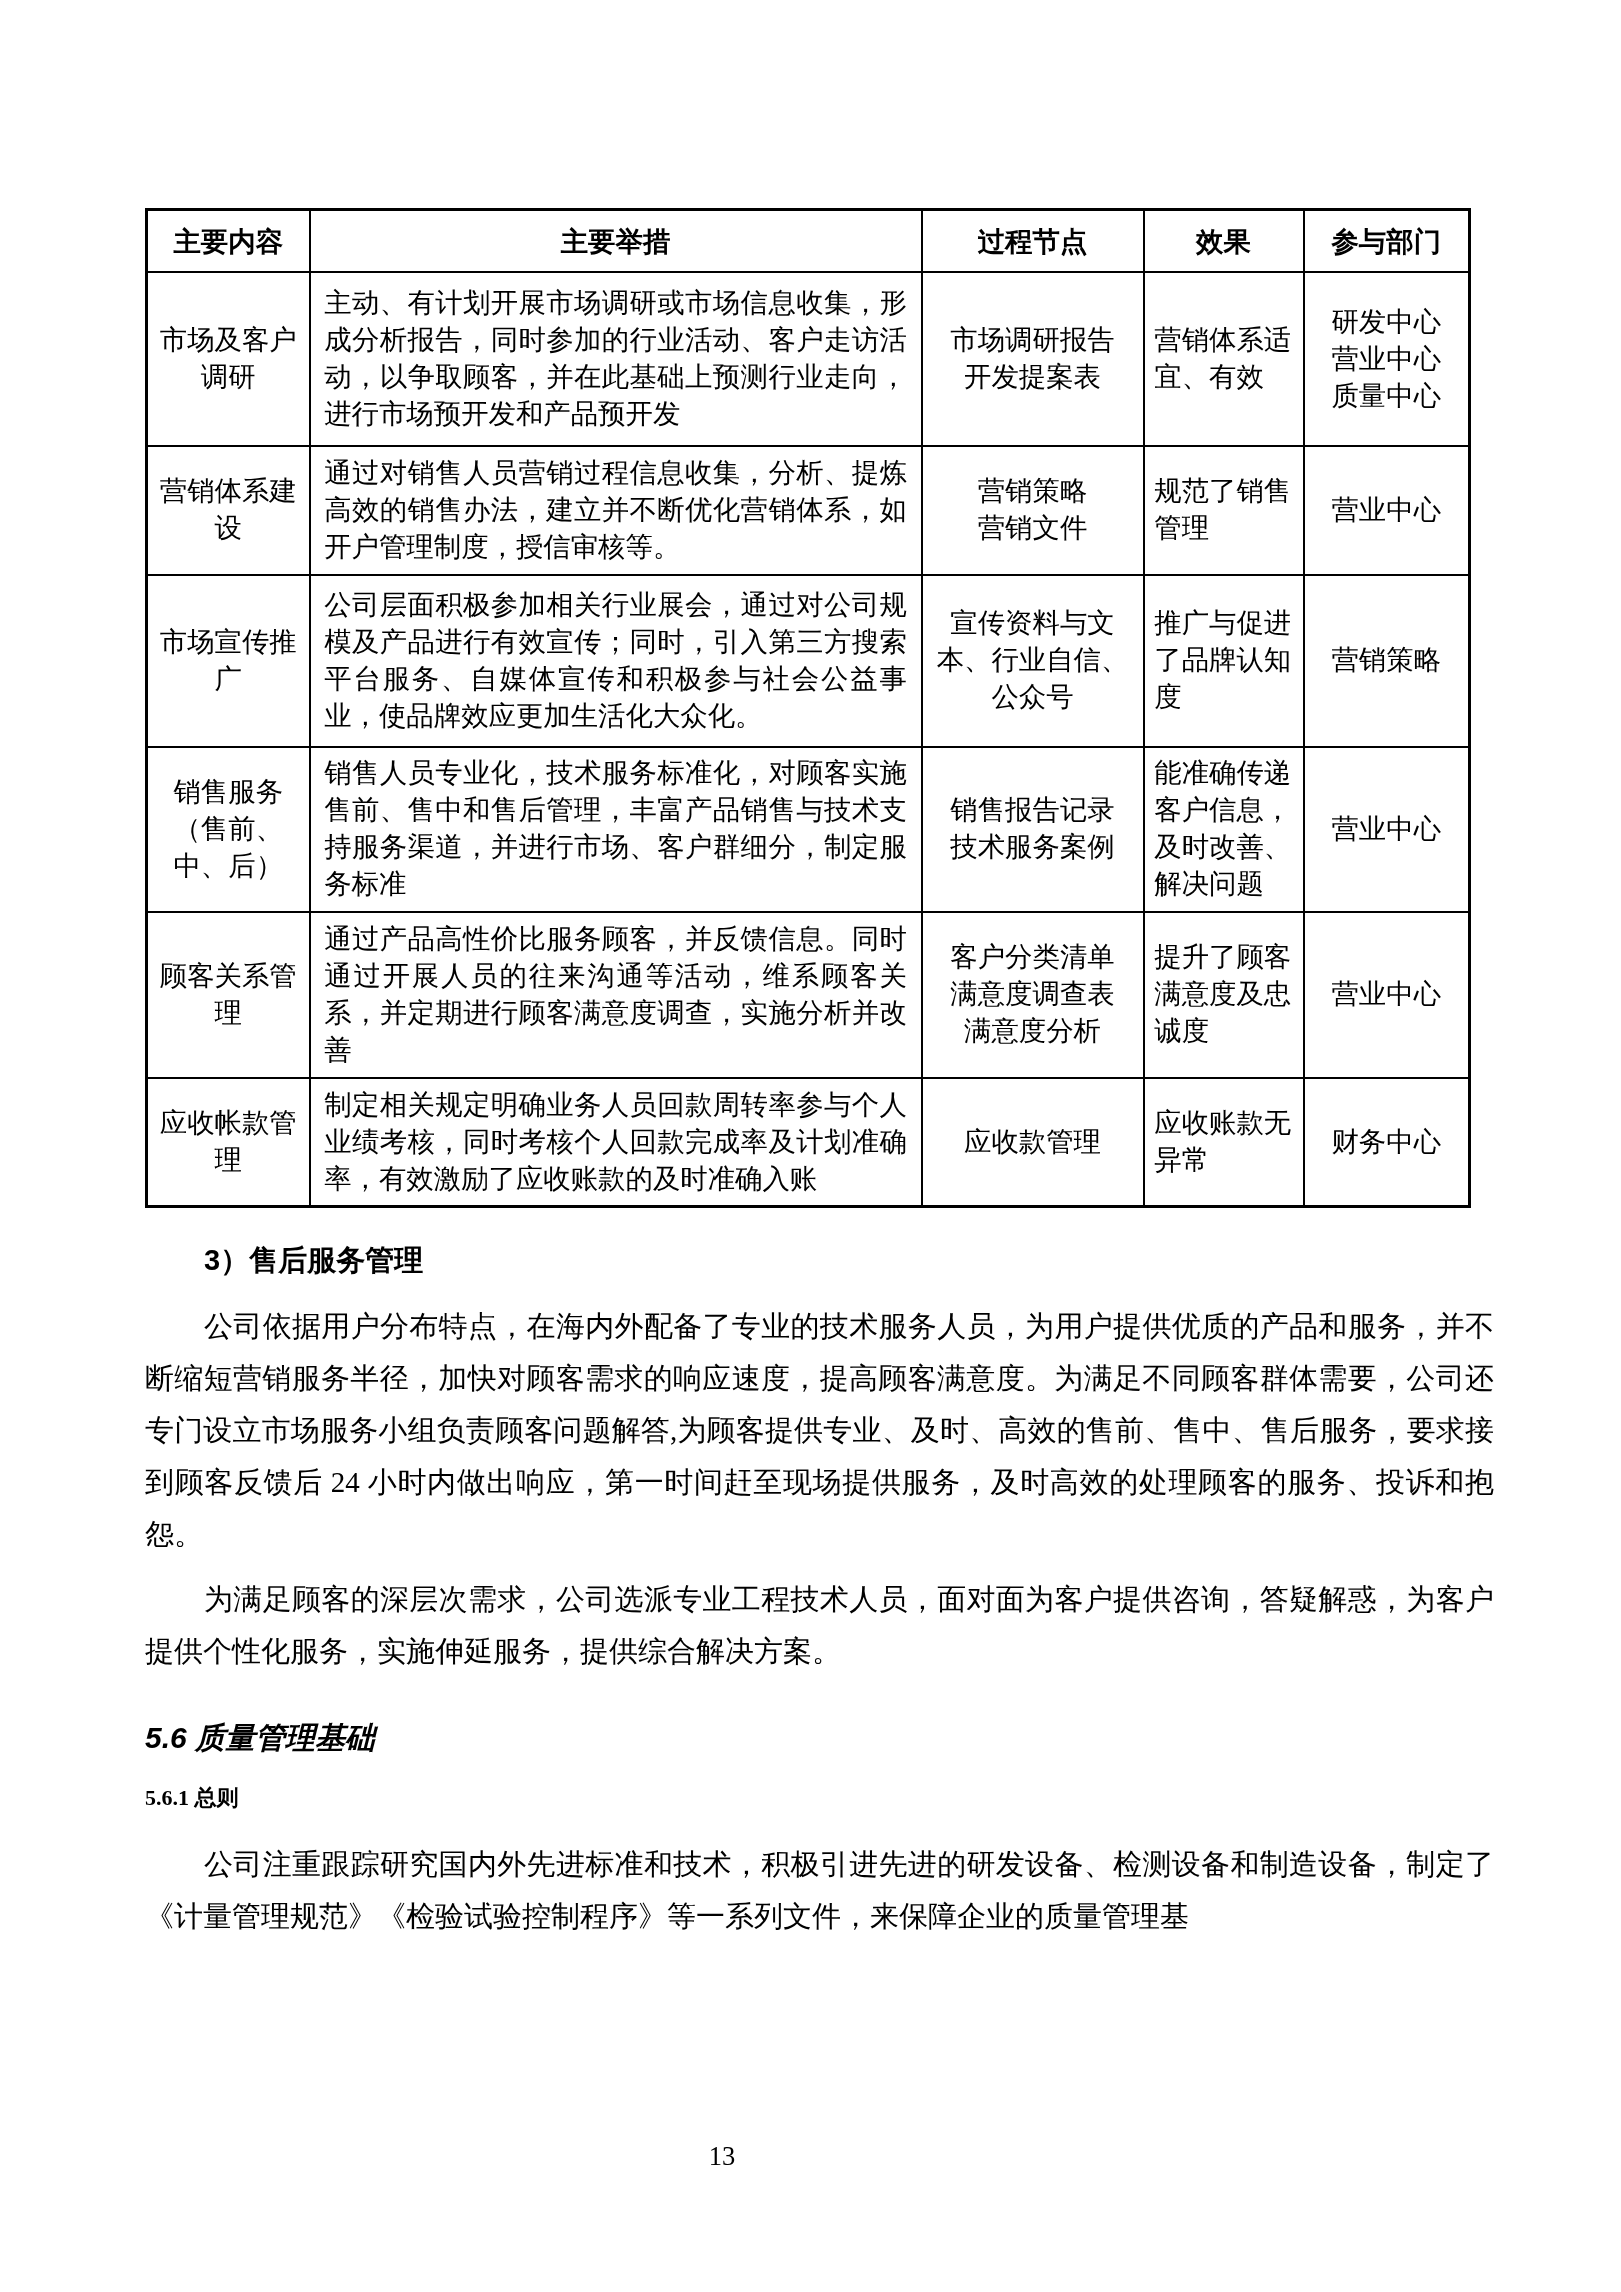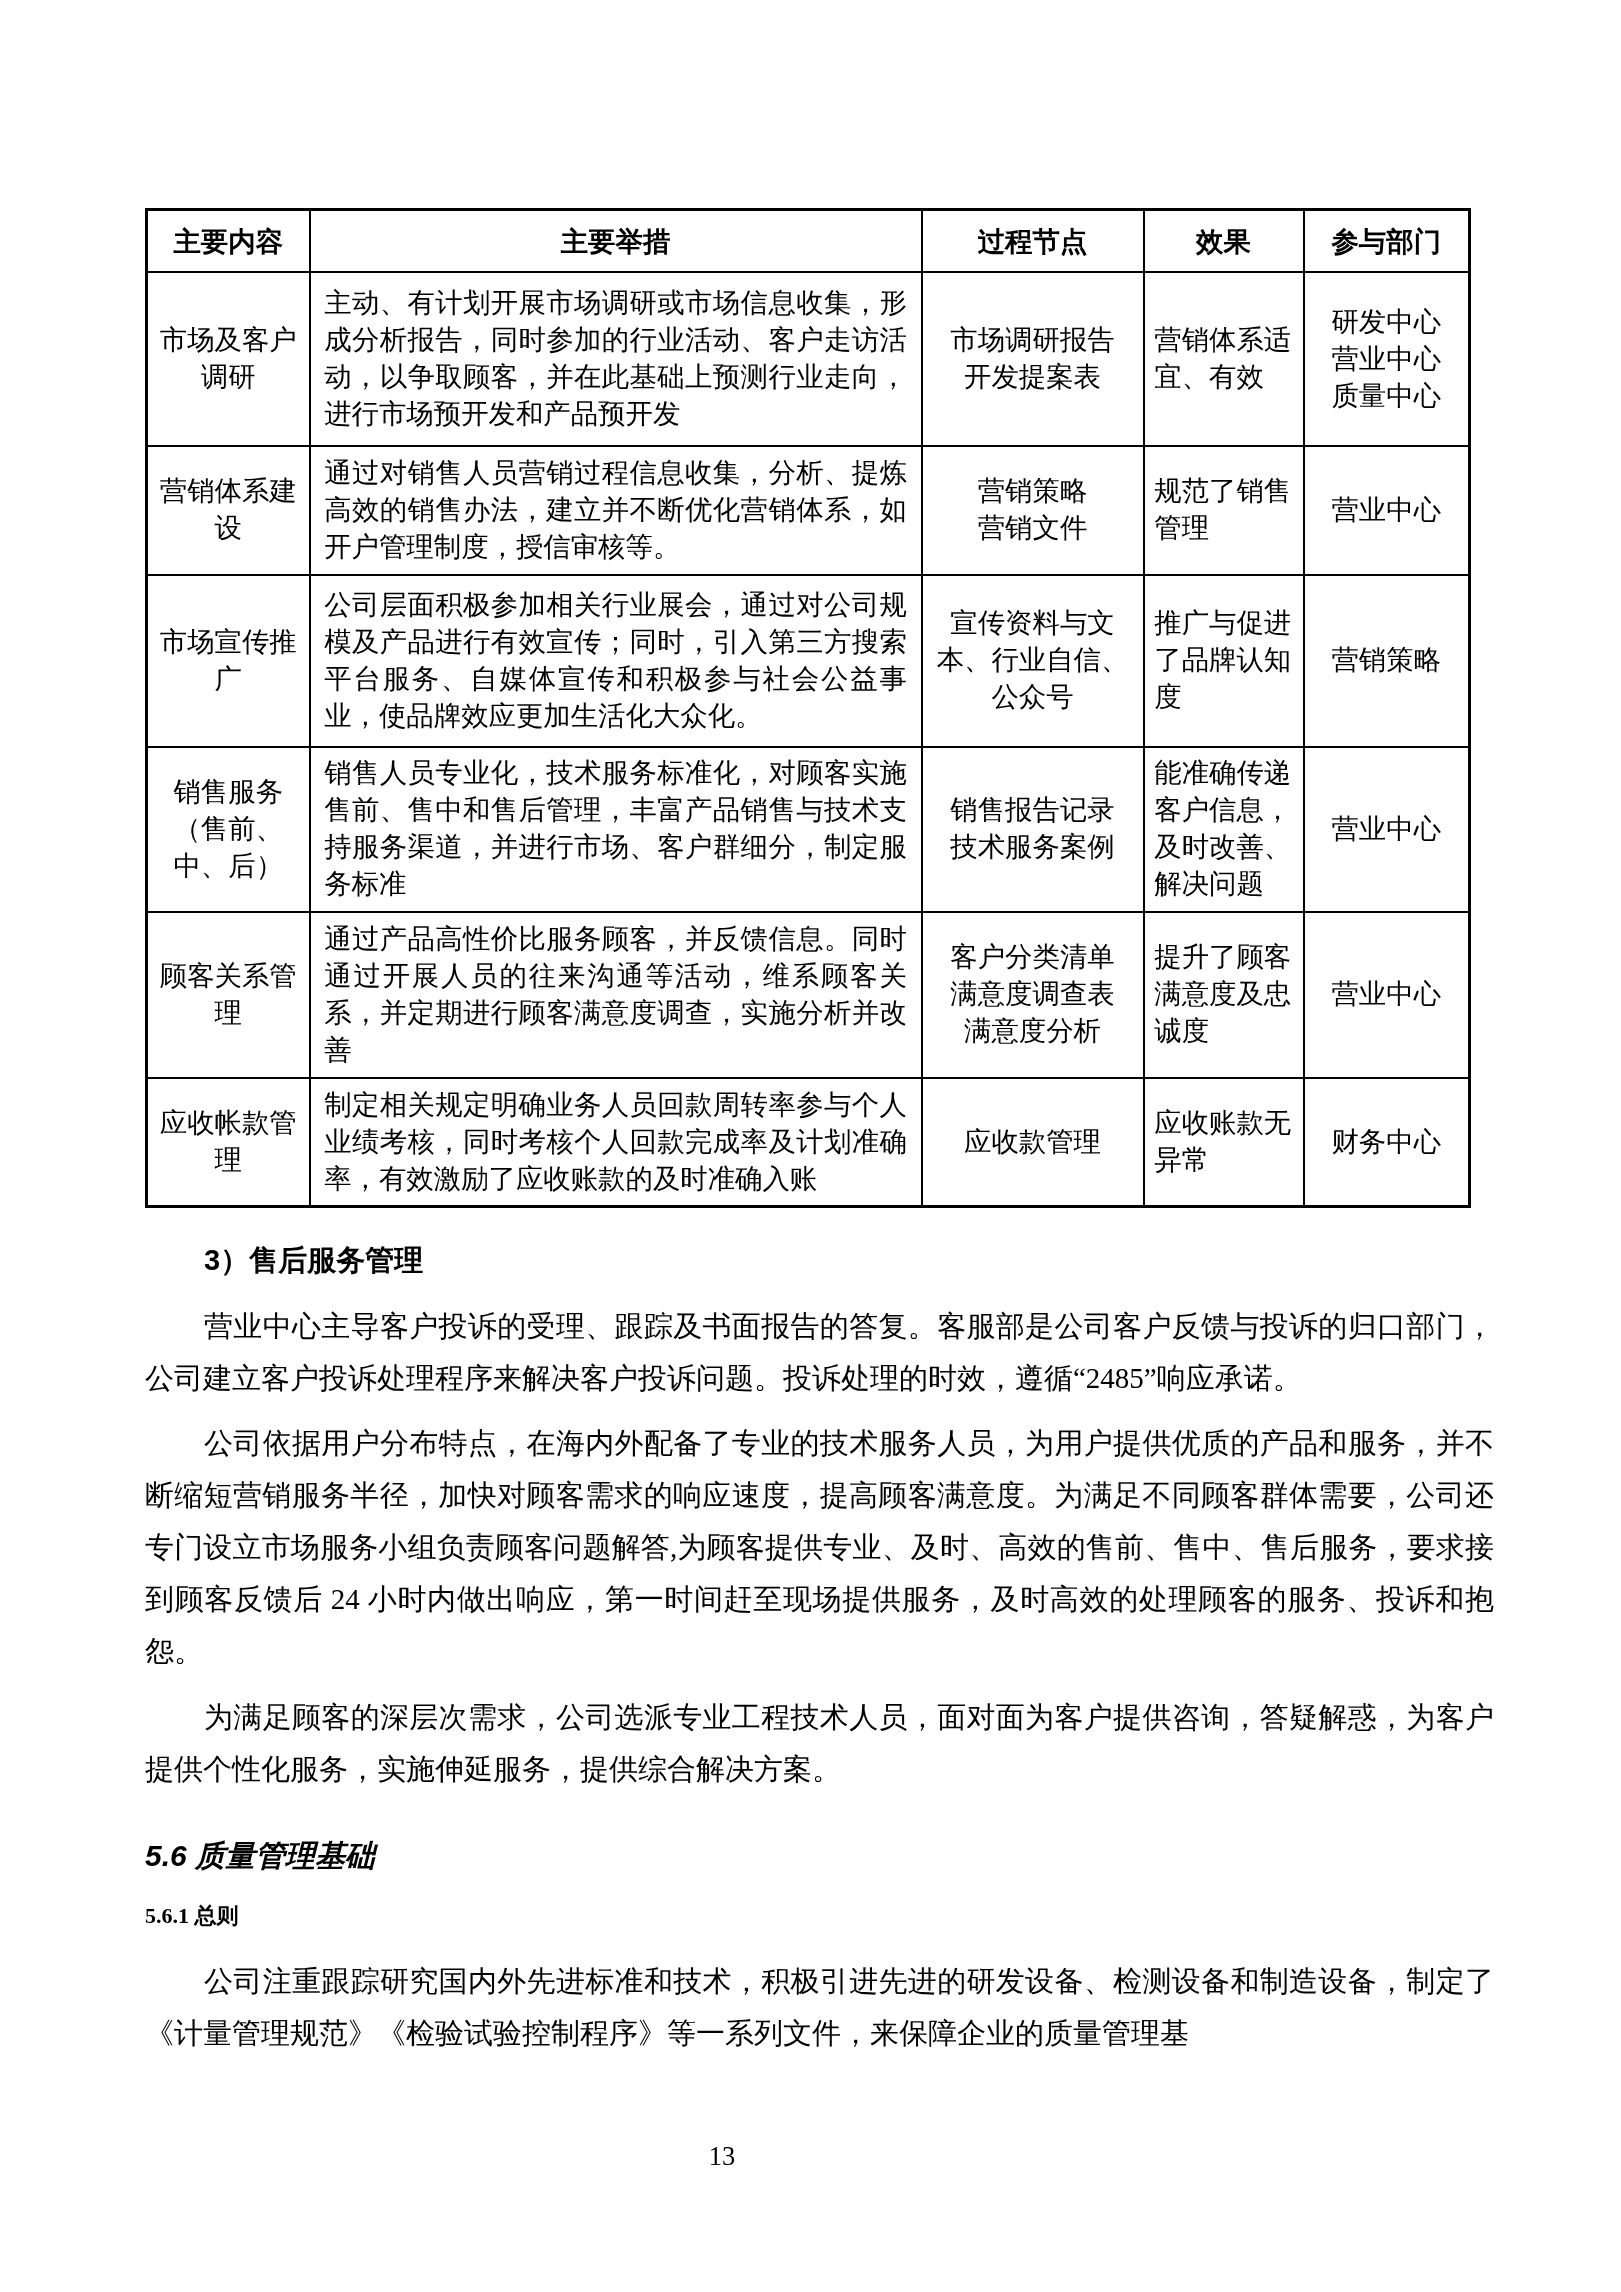--- a/index.html
+++ b/index.html
@@ -164,21 +164,20 @@
         <td class="c1">应收帐款管理</td>
         <td class="c2">制定相关规定明确业务人员回款周转率参与个人业绩考核，同时考核个人回款完成率及计划准确率，有效激励了应收账款的及时准确入账</td>
         <td class="c3">应收款管理</td>
         <td class="c4">应收账款无异常</td>
         <td class="c5">财务中心</td>
       </tr>
     </tbody>
   </table>
 
   <div class="h-numbered">3）售后服务管理</div>
-  <p class="body">营业中心主导客户投诉的受理、跟踪及书面报告的答复。客服部是公司客户反馈与投诉的归口部门，公司建立客户投诉处理程序来解决客户投诉问题。投诉处理的时效，遵循“2485”响应承诺。</p>
   <p class="body">公司依据用户分布特点，在海内外配备了专业的技术服务人员，为用户提供优质的产品和服务，并不断缩短营销服务半径，加快对顾客需求的响应速度，提高顾客满意度。为满足不同顾客群体需要，公司还专门设立市场服务小组负责顾客问题解答,为顾客提供专业、及时、高效的售前、售中、售后服务，要求接到顾客反馈后 24 小时内做出响应，第一时间赶至现场提供服务，及时高效的处理顾客的服务、投诉和抱怨。</p>
   <p class="body">为满足顾客的深层次需求，公司选派专业工程技术人员，面对面为客户提供咨询，答疑解惑，为客户提供个性化服务，实施伸延服务，提供综合解决方案。</p>
 
   <div class="h-section">5.6 质量管理基础</div>
   <div class="h-subsection">5.6.1 总则</div>
   <p class="body">公司注重跟踪研究国内外先进标准和技术，积极引进先进的研发设备、检测设备和制造设备，制定了《计量管理规范》《检验试验控制程序》等一系列文件，来保障企业的质量管理基</p>
 
 </div>
 
 <div class="page-number">13</div>

